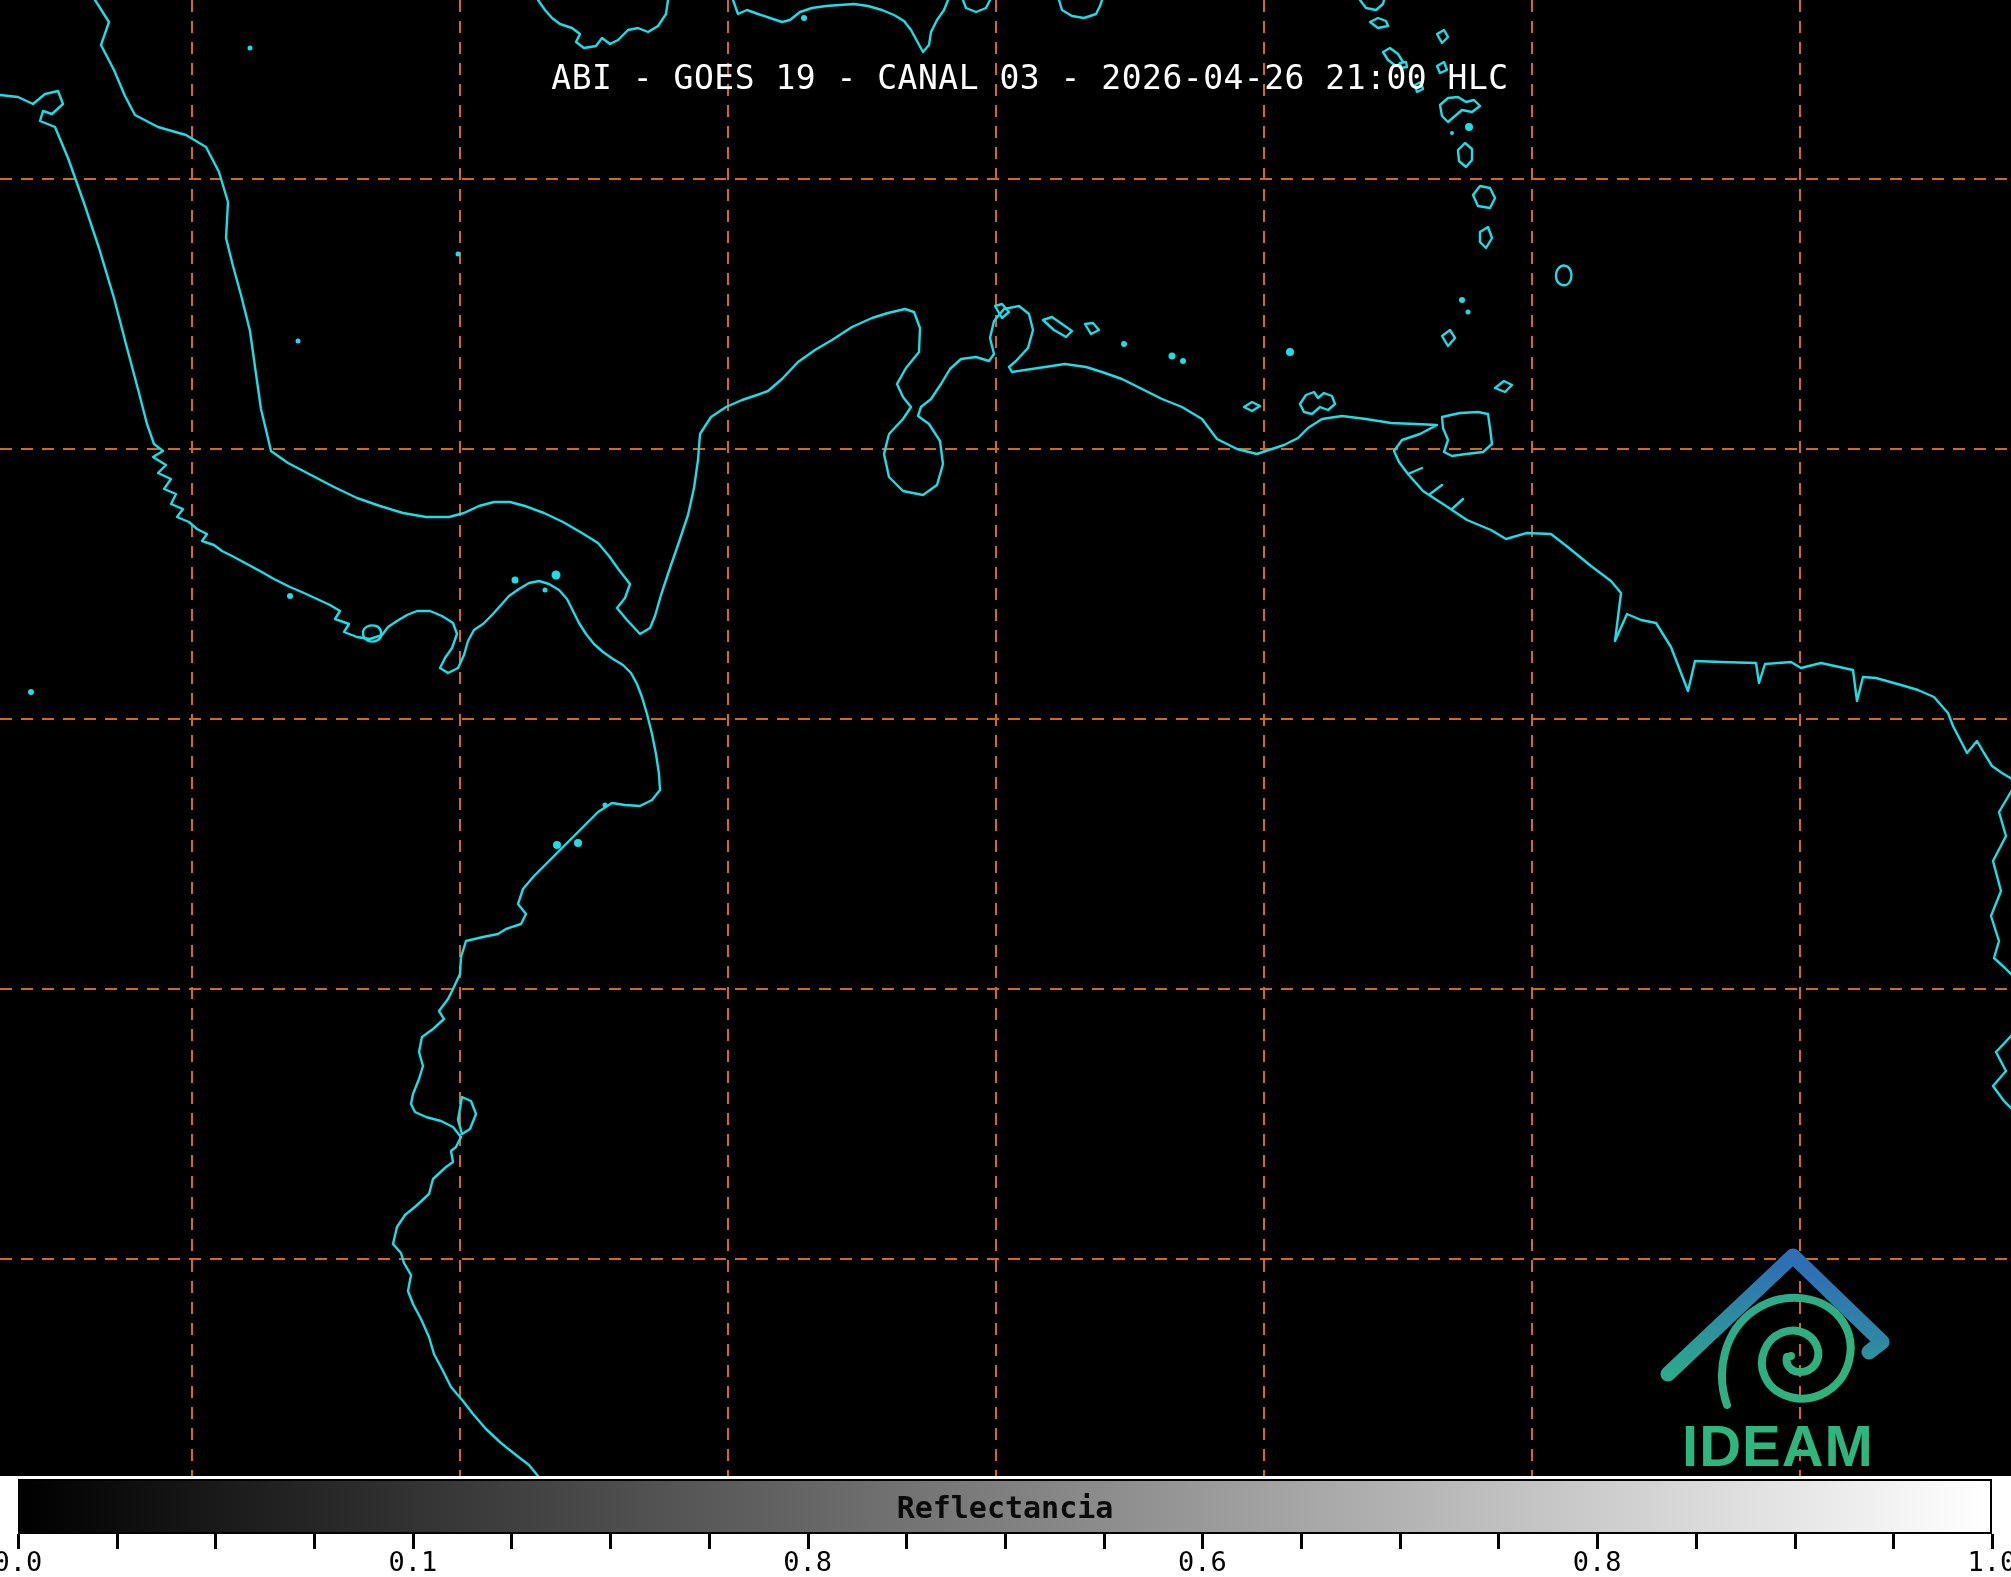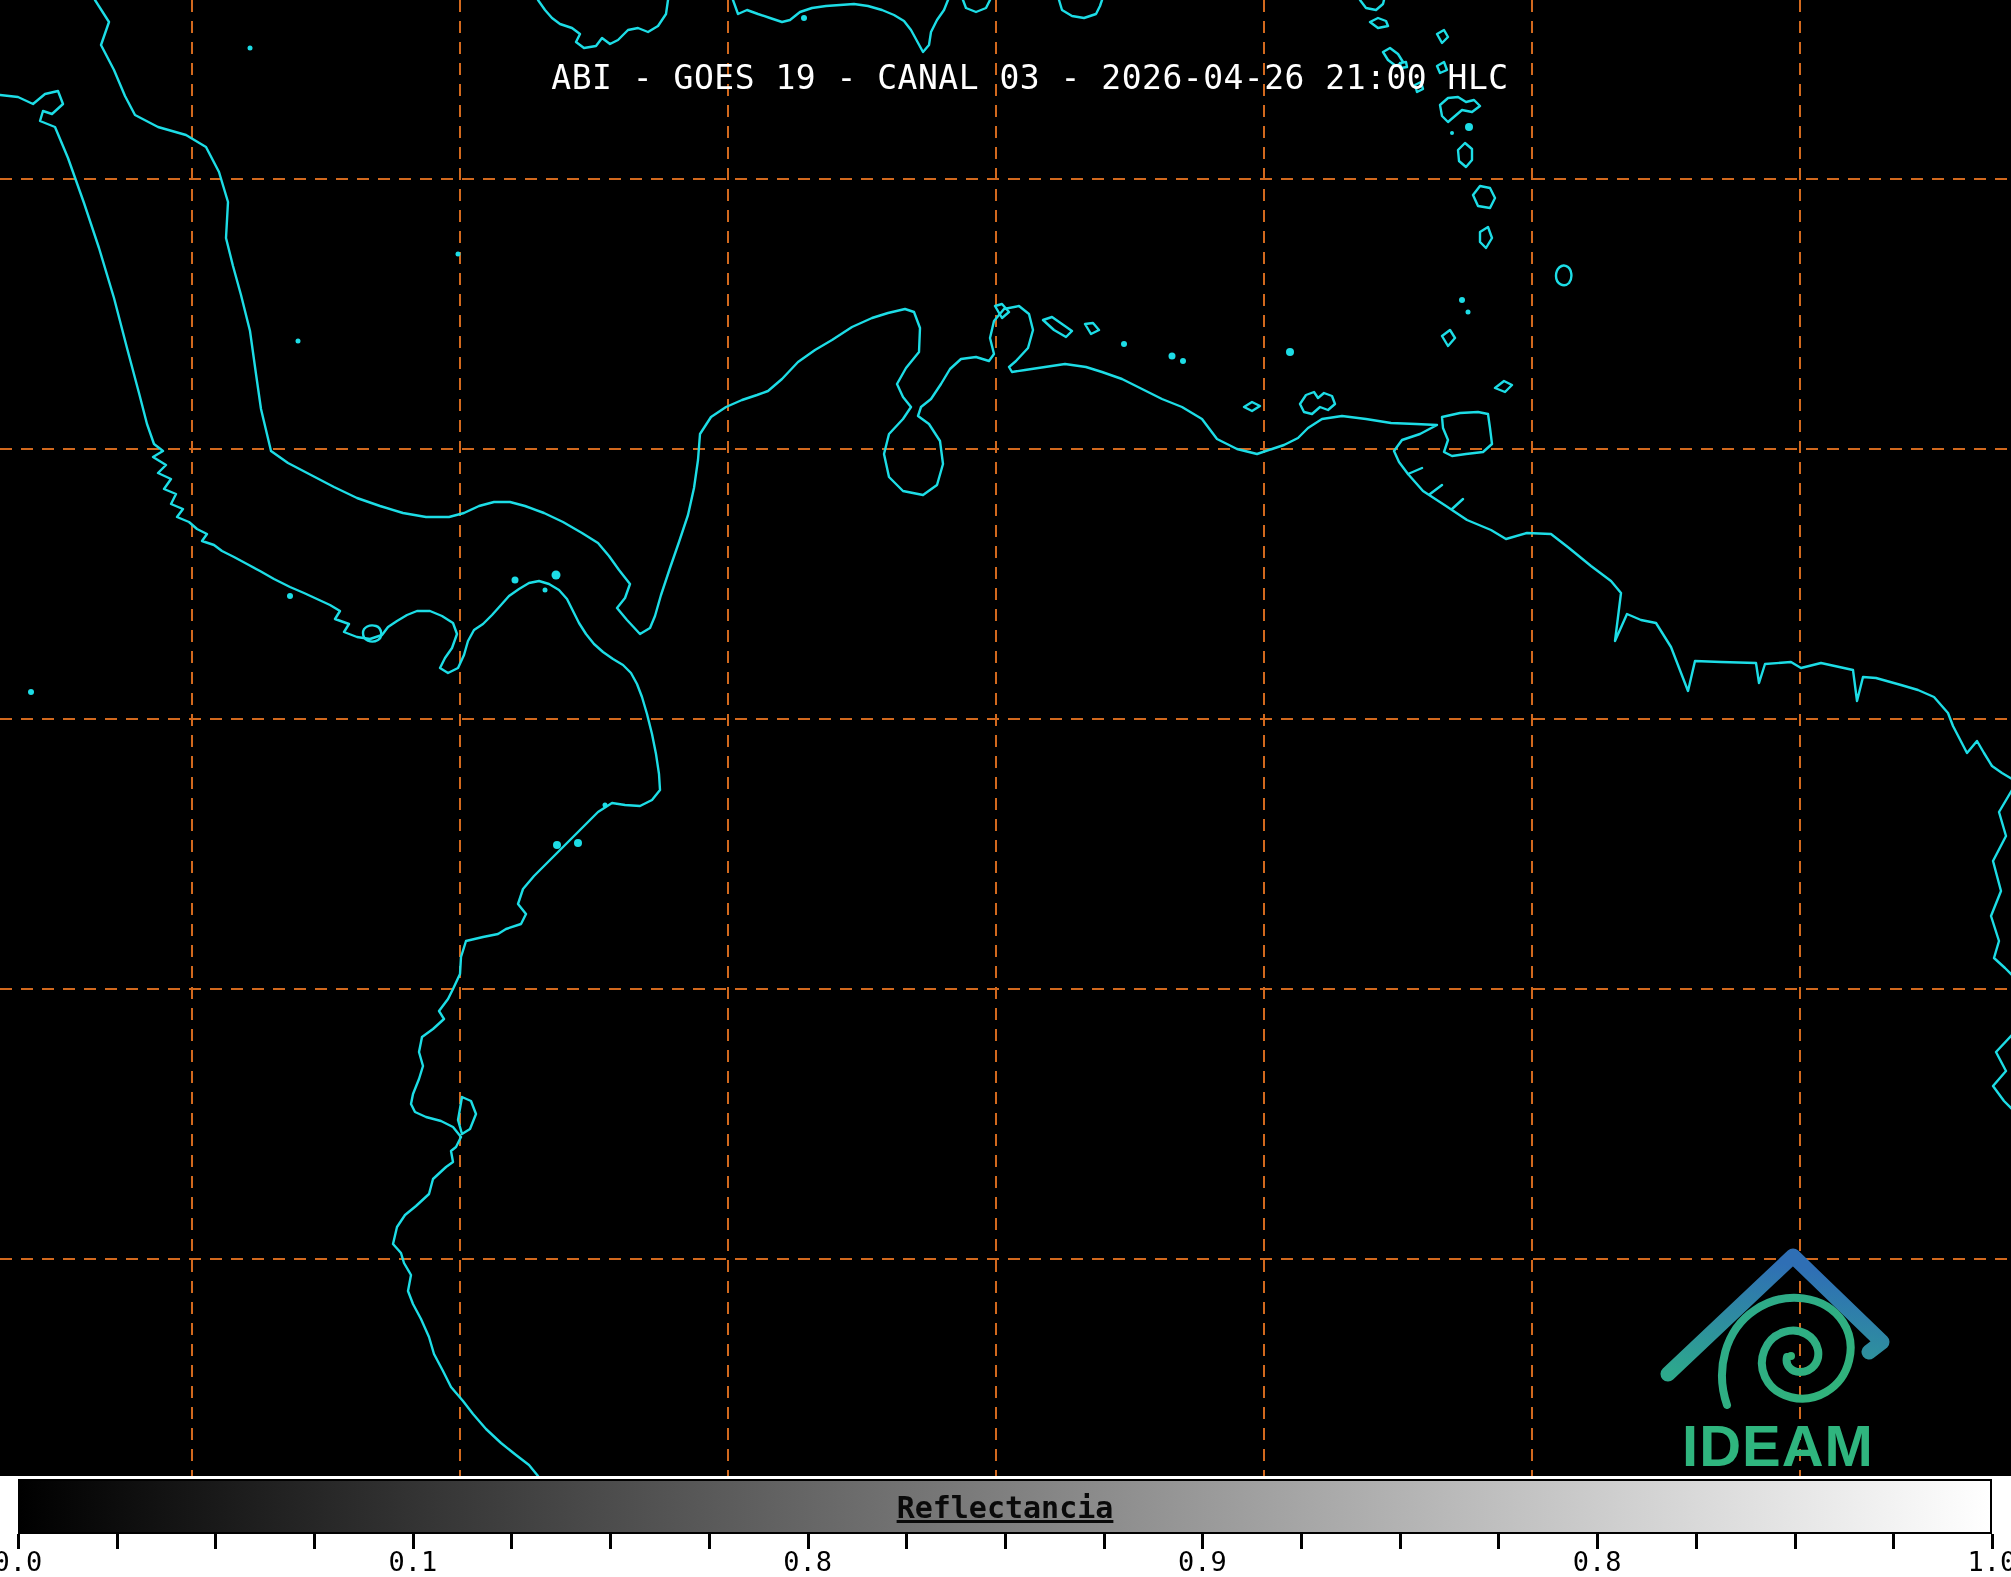--- a/index.html
+++ b/index.html
@@ -28,21 +28,21 @@
     position:absolute;left:0;top:1476px;width:2011px;height:101px;
     background:var(--footer-bg,#fff);
   }
   .cbar{
     position:absolute;left:18px;top:3px;width:1974px;height:55px;box-sizing:border-box;
     background:linear-gradient(to right,var(--cb-left,#000),var(--cb-right,#fff));
     border:2px solid #000;
   }
   .cbar-label{
     position:absolute;left:1005px;top:14px;transform:translateX(-50%);
-    font-weight:bold;font-size:30px;color:#0a0a0a;white-space:nowrap;text-decoration:underline;
+    font-weight:bold;font-size:30px;color:#0a0a0a;white-space:nowrap;
   }
   .tick-strip{
     position:absolute;left:16.5px;top:58px;width:1978px;height:15px;
     background:repeating-linear-gradient(to right,var(--tick-color,#000) 0 3px,transparent 3px 98.7px);
   }
   .tick-labels span{
     position:absolute;top:72px;transform:translateX(-50%);
     font-size:27px;color:var(--tick-color,#000);white-space:nowrap;line-height:27px;
   }
 </style>
@@ -131,17 +131,17 @@
 </div>
 
 <div class="footer">
   <div class="cbar"></div>
   <div class="cbar-label">Reflectancia</div>
   <div class="tick-strip"></div>
   <div class="tick-labels">
     <span style="left:18px">0.0</span>
     <span style="left:412.8px">0.1</span>
     <span style="left:807.6px">0.8</span>
-    <span style="left:1202.4px">0.9</span>
+    <span style="left:1202.4px">0.6</span>
     <span style="left:1597.2px">0.8</span>
     <span style="left:1992px">1.0</span>
   </div>
 </div>
 
 </body></html>

